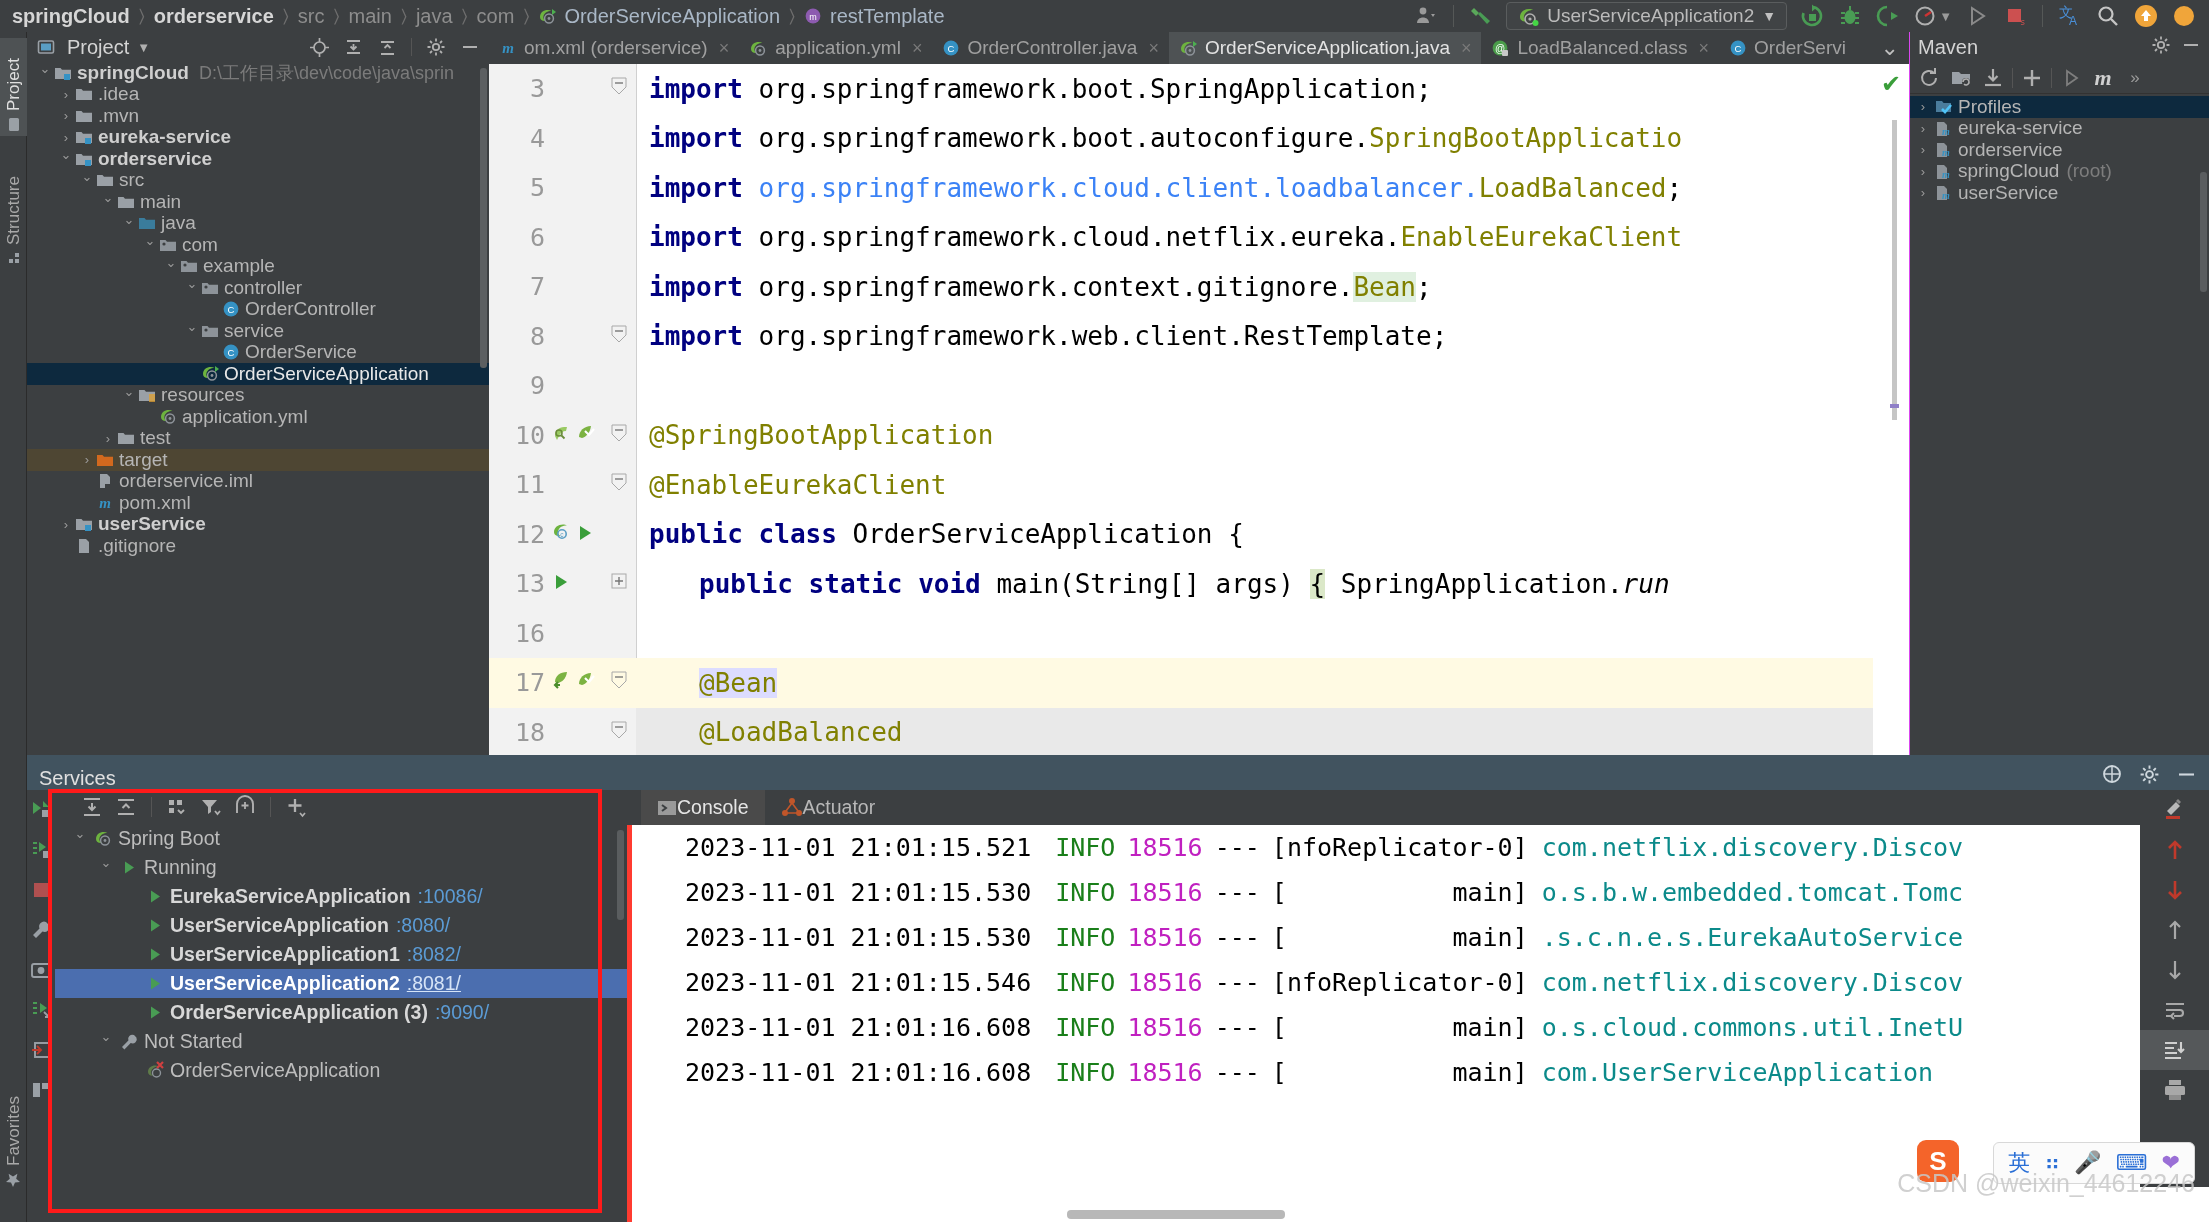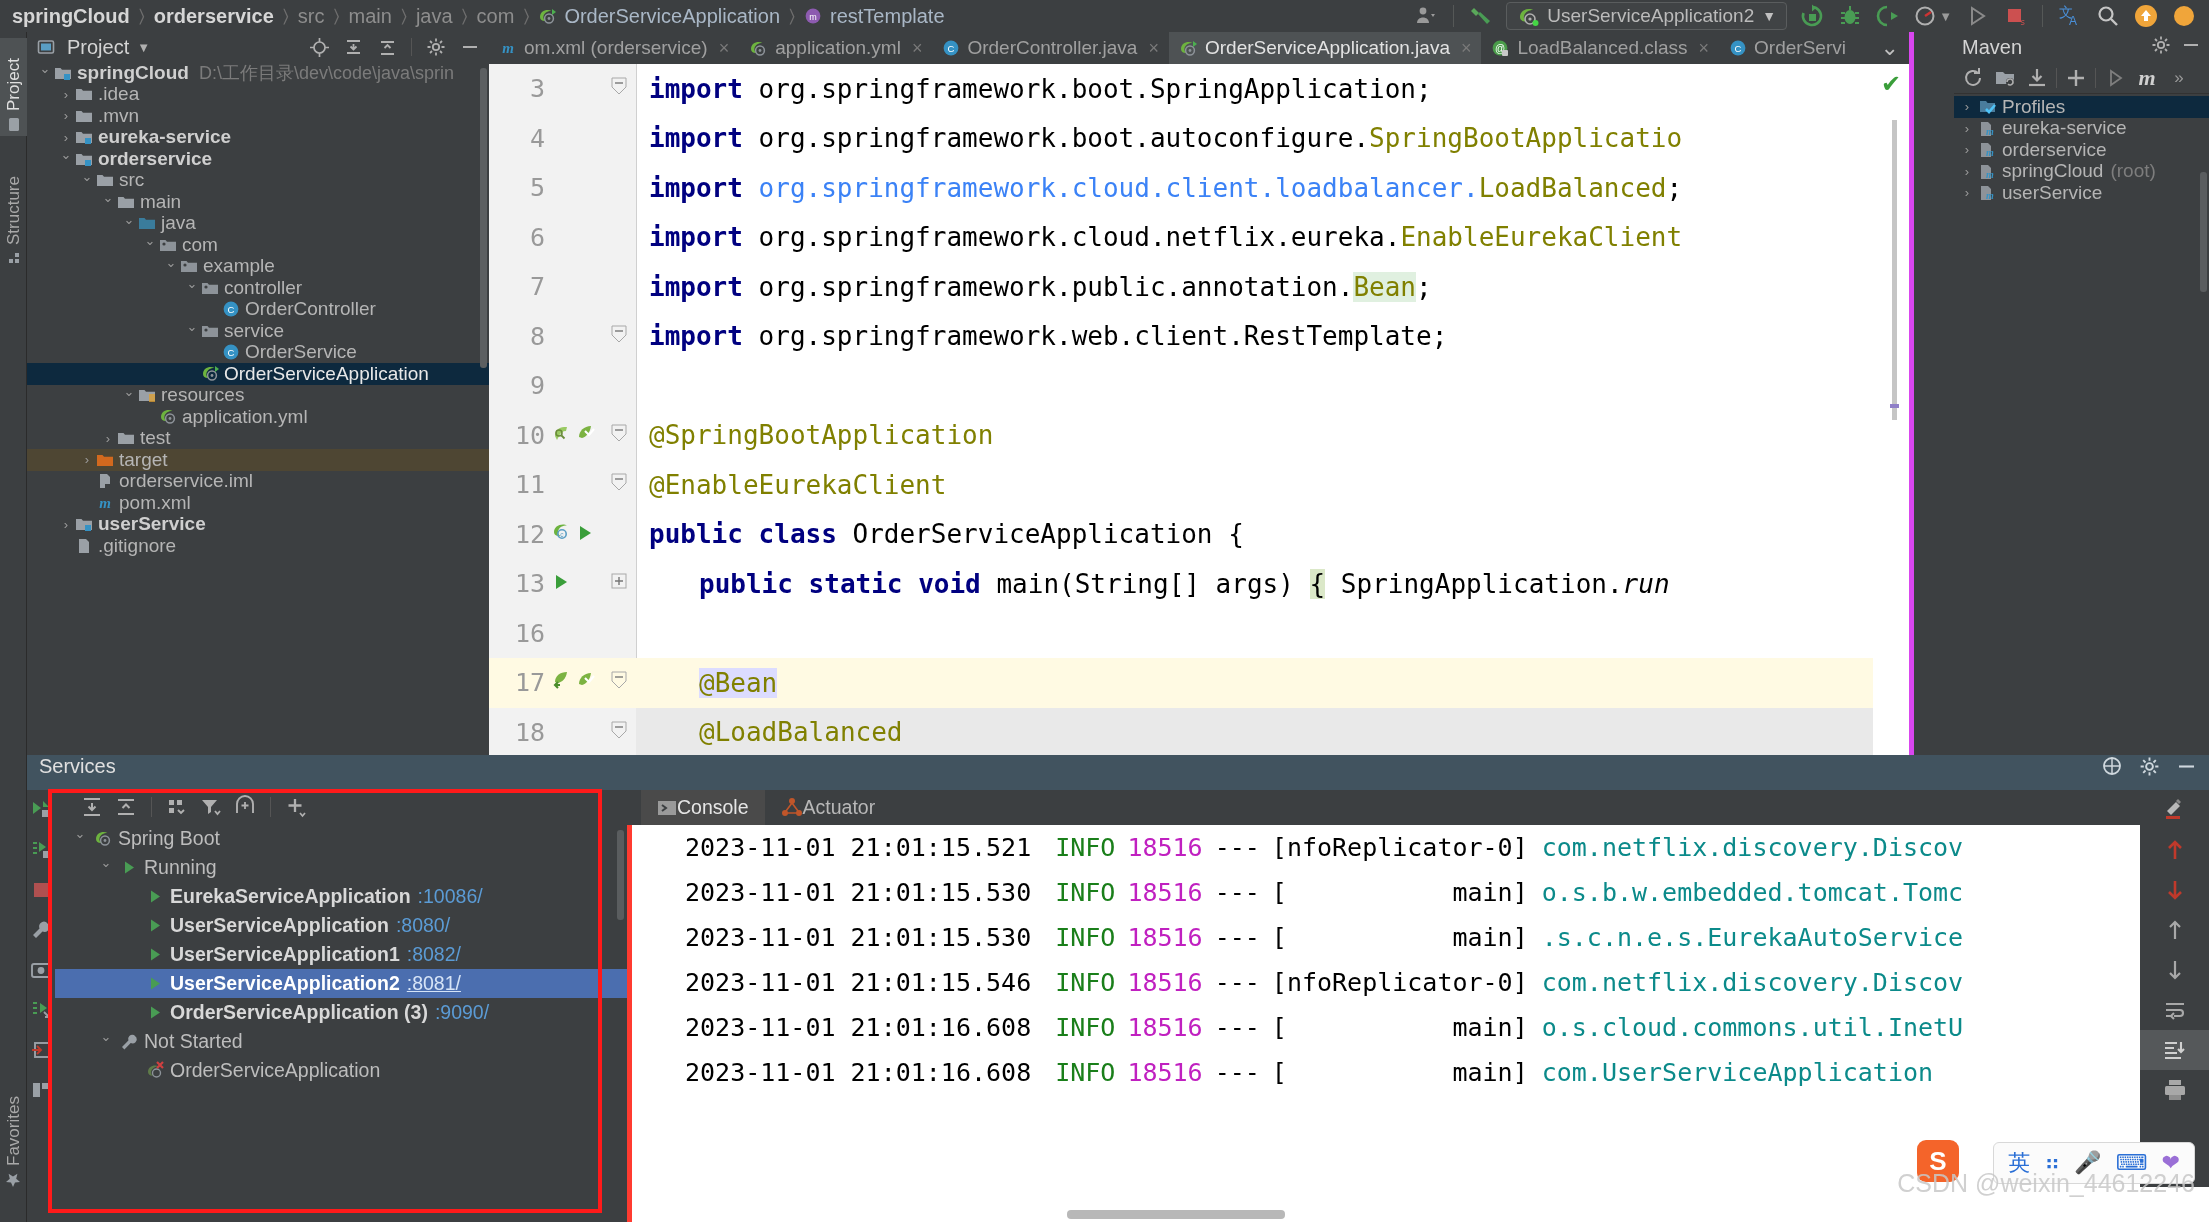--- a/index.html
+++ b/index.html
@@ -87,41 +87,40 @@
   .fold{position:absolute;left:120px;width:20px;text-align:center;color:#9a9a9a;font-size:20px;}
   .code{position:absolute;left:160px;}
   #edright{position:absolute;right:0;top:0;width:36px;height:691px;background:#ffffff;}
   #edcheck{position:absolute;right:8px;top:6px;color:#3a9e3a;font-size:24px;}
   #edscroll{position:absolute;right:12px;top:56px;width:5px;height:300px;background:#c5c5c5;}
   #edpurple{position:absolute;right:10px;top:340px;width:9px;height:4px;background:#8f7fc7;}
 
   
   #maven {
     position:absolute;left:1909px;top:32px;width:300px;height:723px;background:#3c3f41;
-    border-left:5px solid #d946ef;
-    padding-left:40px;
+    border-left:1px solid #d946ef;
   }
   #mvnhead{height:30px;display:flex;align-items:center;padding:0 8px;}
   #mvnhead .mt{font-size:20px;color:#d4d4d4;}
   #mvnhead .sp{margin-left:auto;display:flex;gap:10px;}
   #mvntool{height:32px;display:flex;align-items:center;padding:0 6px;gap:6px;border-bottom:1px solid #323232;}
   #mvntool .mi{width:26px;height:26px;display:flex;align-items:center;justify-content:center;}
   #mvntree{padding-top:2px;}
   .mrow{height:21.5px;display:flex;align-items:center;font-size:19px;color:#b5b5b5;white-space:nowrap;padding-left:4px;}
   .mrow .arrow{width:18px;text-align:center;font-size:13px;color:#9a9a9a;}
   .mrow .mic{width:22px;display:flex;align-items:center;justify-content:center;}
   .mrow .ml{margin-left:4px;}
   .mrow.sel{background:#0d293e;}
   .mrow .root{color:#7d7d7d;margin-left:7px;}
   #mvnscroll{position:absolute;right:2px;top:140px;width:7px;height:120px;background:#5a5d5f;border-radius:3px;}
 
   
   #servhead {
     position:absolute;left:27px;top:755px;width:2182px;height:35px;background:#41535f;
-    display:flex;align-items:flex-start;padding:0 12px;
+    display:flex;align-items:flex-end;padding:0 12px;
   }
   #servhead .st{font-size:20px;color:#e0e0e0;}
   #servhead .sr{margin-left:auto;display:flex;align-items:center;gap:16px;}
 
   #servbody{position:absolute;left:27px;top:790px;width:2182px;height:432px;background:#3c3f41;}
   #servstrip{position:absolute;left:0;top:0;width:28px;height:432px;background:#3c3f41;}
   #servstrip .si{width:28px;height:40px;display:flex;align-items:center;justify-content:center;}
 
   #servtreewrap{position:absolute;left:28px;top:0;width:572px;height:432px;background:#3c3f41;}
   #servtoolbar{height:34px;display:flex;align-items:center;padding-left:22px;gap:4px;}
@@ -757,21 +756,21 @@
         <span class="code mono"><span style="color: rgb(0, 0, 128); font-weight: bold;">import </span><span style="color: #3b82f6;">org.springframework.cloud.client.loadbalancer.</span><span style="color: rgb(128, 128, 0);">LoadBalanced</span><span style="color: rgb(0, 0, 0);">;</span></span>
       </div>
       <div class="cline">
         <div style="position: absolute; inset: 0px 0px 0px 147px;"></div>
         <span class="lnum mono">6</span>
         <span class="code mono"><span style="color: rgb(0, 0, 128); font-weight: bold;">import </span><span style="color: rgb(0, 0, 0);">org.springframework.cloud.netflix.eureka.</span><span style="color: rgb(128, 128, 0);">EnableEurekaClient</span></span>
       </div>
       <div class="cline">
         <div style="position: absolute; inset: 0px 0px 0px 147px;"></div>
         <span class="lnum mono">7</span>
-        <span class="code mono"><span style="color: rgb(0, 0, 128); font-weight: bold;">import </span><span style="color: rgb(0, 0, 0);">org.springframework.public.annotation.</span><span style="color: rgb(128, 128, 0); background: rgb(224, 240, 224);">Bean</span><span style="color: rgb(0, 0, 0);">;</span></span>
+        <span class="code mono"><span style="color: rgb(0, 0, 128); font-weight: bold;">import </span><span style="color: rgb(0, 0, 0);">org.springframework.context.gitignore.</span><span style="color: rgb(128, 128, 0); background: rgb(224, 240, 224);">Bean</span><span style="color: rgb(0, 0, 0);">;</span></span>
       </div>
       <div class="cline">
         <div style="position: absolute; inset: 0px 0px 0px 147px;"></div>
         <span class="lnum mono">8</span>
         <span class="fold"><svg width="18" height="20" viewBox="0 0 18 20">
             <path d="M2 2h14v9l-7 7-7-7z" fill="none" stroke="#a8a8a8"></path>
             <path d="M5 7h8" stroke="#777" stroke-width="1.4"></path>
           </svg></span>
         <span class="code mono"><span style="color: rgb(0, 0, 128); font-weight: bold;">import </span><span style="color: rgb(0, 0, 0);">org.springframework.web.client.RestTemplate;</span></span>
       </div>

